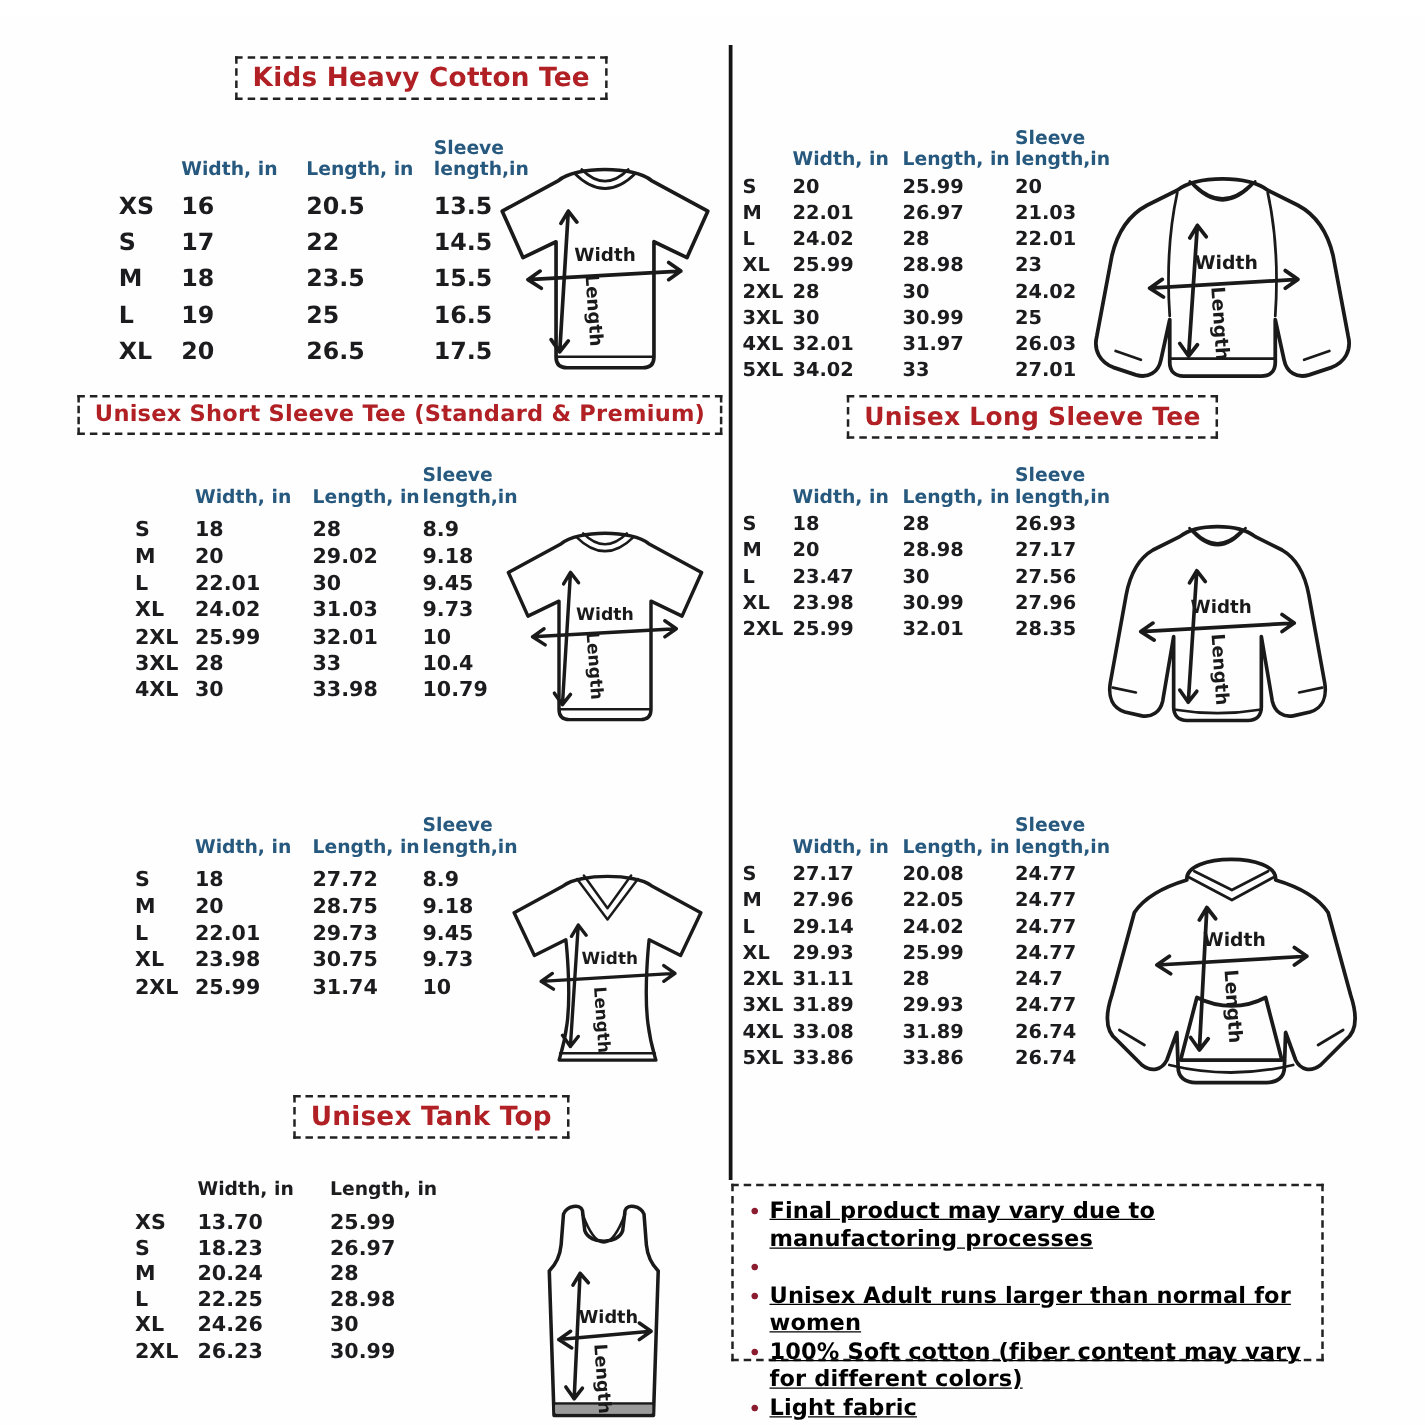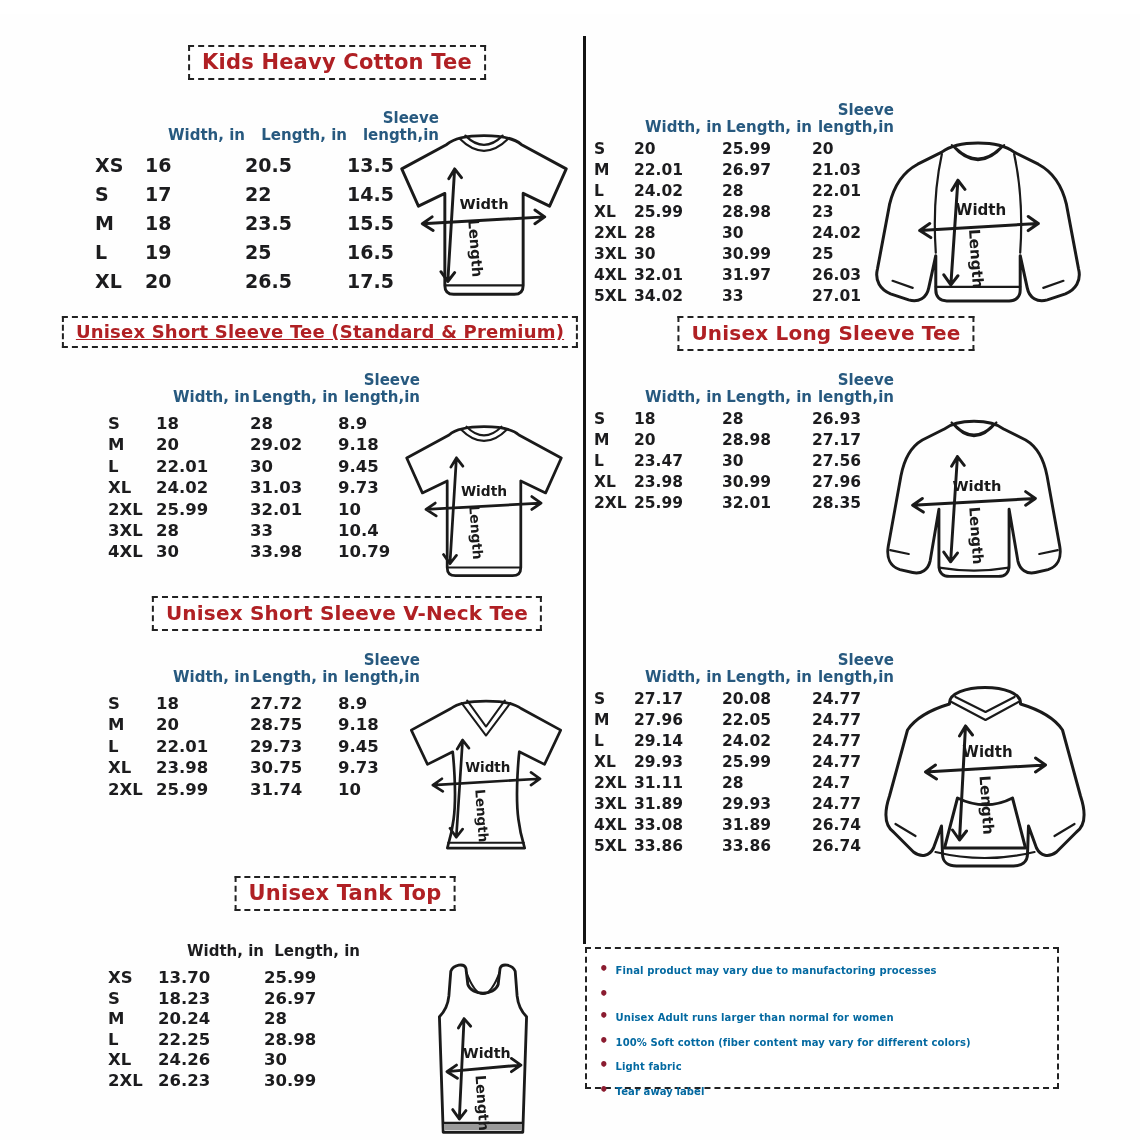--- a/index.html
+++ b/index.html
@@ -24,21 +24,21 @@
     display:inline-block;white-space:nowrap;
     border:2px dashed #222;background:#fff;
     color:var(--red);font-weight:700;
     padding:3px 12px 4px 12px;letter-spacing:0.2px;
   }
 
   .size-table{position:absolute;}
   .trow{display:grid;align-items:baseline;}
   .tcell{display:block;}
   .thead{align-items:end;}
-  .thead .th{color:var(--blue);font-weight:700;font-size:15px;line-height:17px;text-align:right;}
+  .thead .th{color:var(--blue);font-weight:700;font-size:15px;line-height:17px;text-align:left;}
   .hdr-black .th{color:var(--ink);}
   .size{font-weight:700;}
   .val{font-weight:700;}
 
   .cols-kids .trow{grid-template-columns:50px 100px 102px 92px;}
   .cols-kids .trow:not(.thead){height:29px;font-size:19px;}
   .cols-kids .thead{height:46px;margin-bottom:10px;}
 
   .cols-std .trow{grid-template-columns:48px 94px 88px 82px;}
   .cols-std .trow:not(.thead){height:21.4px;font-size:16.5px;}
@@ -59,21 +59,21 @@
   .arrow{stroke:#1a1a1a;stroke-width:3;fill:none;stroke-linecap:round;stroke-linejoin:round;}
   .glabel{font-family:"DejaVu Sans", sans-serif;font-weight:700;font-size:15px;fill:#1a1a1a;}
   .band{fill:#9a9a9a;stroke:none;}
 
   .notes-box{
     position:absolute;border:2px dashed #222;background:#fff;
     padding:9px 10px 8px 12px;
   }
   .note-line{display:flex;align-items:baseline;line-height:22.5px;}
   .note-bullet{color:var(--bullet);font-size:15px;font-weight:700;margin-right:7px;}
-  .note-text{font-size:10px;font-weight:700;color:#0369a1;letter-spacing:0.1px;}
+  .note-text{font-size:18px;font-weight:700;color:#000000;letter-spacing:0.1px;text-decoration:underline;}
 </style>
 </head>
 <body>
 
 <div class="canvas">
 
   <div class="divider" style="left:583px;top:22px;width:3px;height:908px;"></div>
 
   <div class="panel-title" style="left:337px;top:31px;font-size:21px;">Kids Heavy Cotton Tee</div>
   <div class="size-table cols-kids hdr-blue" style="left:95px;top:84px;">
@@ -187,21 +187,21 @@
     <path class="detail" d="M89,23 Q115,53 141,23"></path>
     <path class="detail" d="M73,164 L157,164"></path>
     <path class="detail" d="M30,158 L50,165 M200,158 L180,165"></path>
     <path class="detail" d="M79,32 C72,64 71,100 73,130 M151,32 C158,64 159,100 157,130"></path>
     <path class="arrow" d="M95,58 L88,162 M89,68 L95,58 L102,67 M81,152 L88,162 L95,153"></path>
     <path class="arrow" d="M57,108 L175,101 M67,101 L57,108 L68,115 M165,94 L175,101 L165,108"></path>
     <text class="glabel" x="118" y="93" text-anchor="middle">Width</text>
     <text class="glabel" transform="translate(106,107) rotate(86)">Length</text>
   </svg>
 
-  <div class="panel-title" style="left:320px;top:302px;font-size:18px;text-decoration:underline;">Unisex Short Sleeve Tee (Standard &amp; Premium)</div>
+  <div class="panel-title" style="left:320px;top:302px;font-size:18px;">Unisex Short Sleeve Tee (Standard &amp; Premium)</div>
   <div class="size-table cols-std hdr-blue" style="left:108px;top:352px;">
       <div class="trow thead">
         <span class="tcell size"></span>
         <span class="tcell th">Width, in</span>
         <span class="tcell th">Length, in</span>
         <span class="tcell th">Sleeve length,in</span>
       </div>
       <div class="trow">
         <span class="tcell size">S</span>
         <span class="tcell val">18</span>
@@ -300,21 +300,20 @@
     <path class="detail" d="M96,24 Q115,43 134,24"></path>
     <path class="detail" d="M92,21 Q115,49 138,21"></path>
     <path class="detail" d="M79,170 Q115,176 151,170"></path>
     <path class="detail" d="M29,152 L48,156 M201,152 L182,156"></path>
     <path class="arrow" d="M98,56 L91,164 M92,66 L98,56 L105,65 M84,154 L91,164 L98,155"></path>
     <path class="arrow" d="M52,106 L178,99 M62,99 L52,106 L63,113 M168,92 L178,99 L168,106"></path>
     <text class="glabel" x="118" y="91" text-anchor="middle">Width</text>
     <text class="glabel" transform="translate(110,108) rotate(86)">Length</text>
   </svg>
 
-  <div class="panel-title" style="left:347px;top:582px;font-size:20px;">Unisex Short Sleeve V-Neck Tee</div>
   <div class="size-table cols-std hdr-blue" style="left:108px;top:632px;">
       <div class="trow thead">
         <span class="tcell size"></span>
         <span class="tcell th">Width, in</span>
         <span class="tcell th">Length, in</span>
         <span class="tcell th">Sleeve length,in</span>
       </div>
       <div class="trow">
         <span class="tcell size">S</span>
         <span class="tcell val">18</span>

